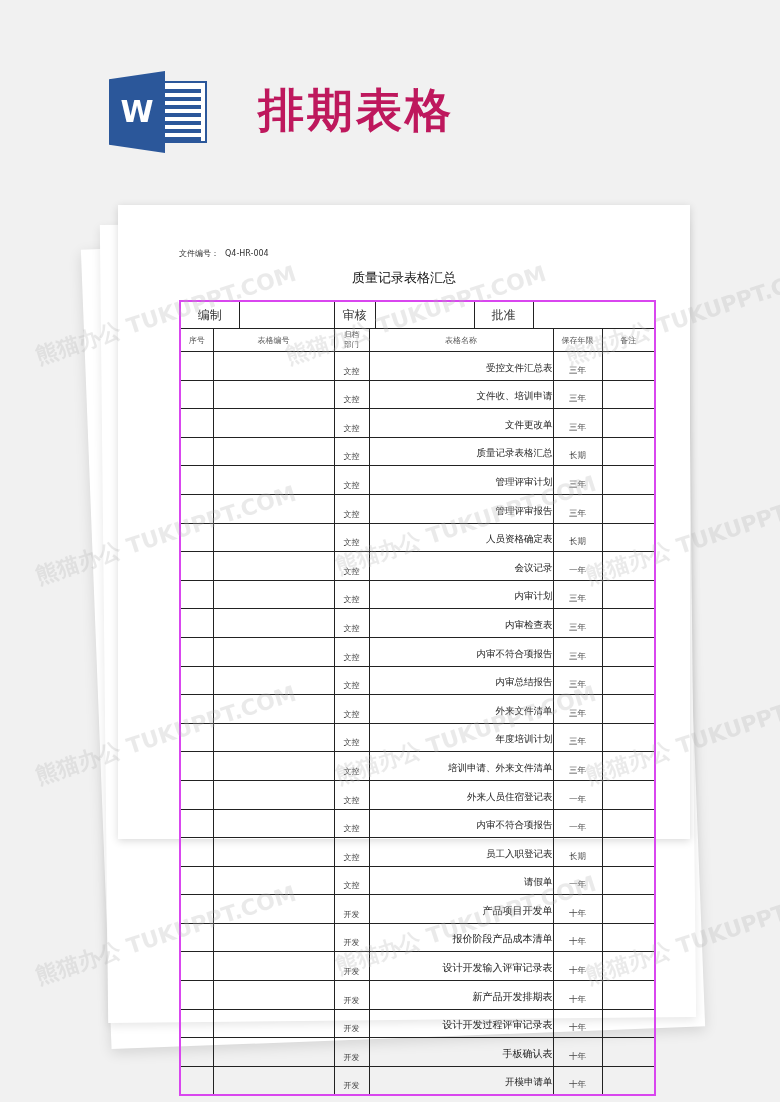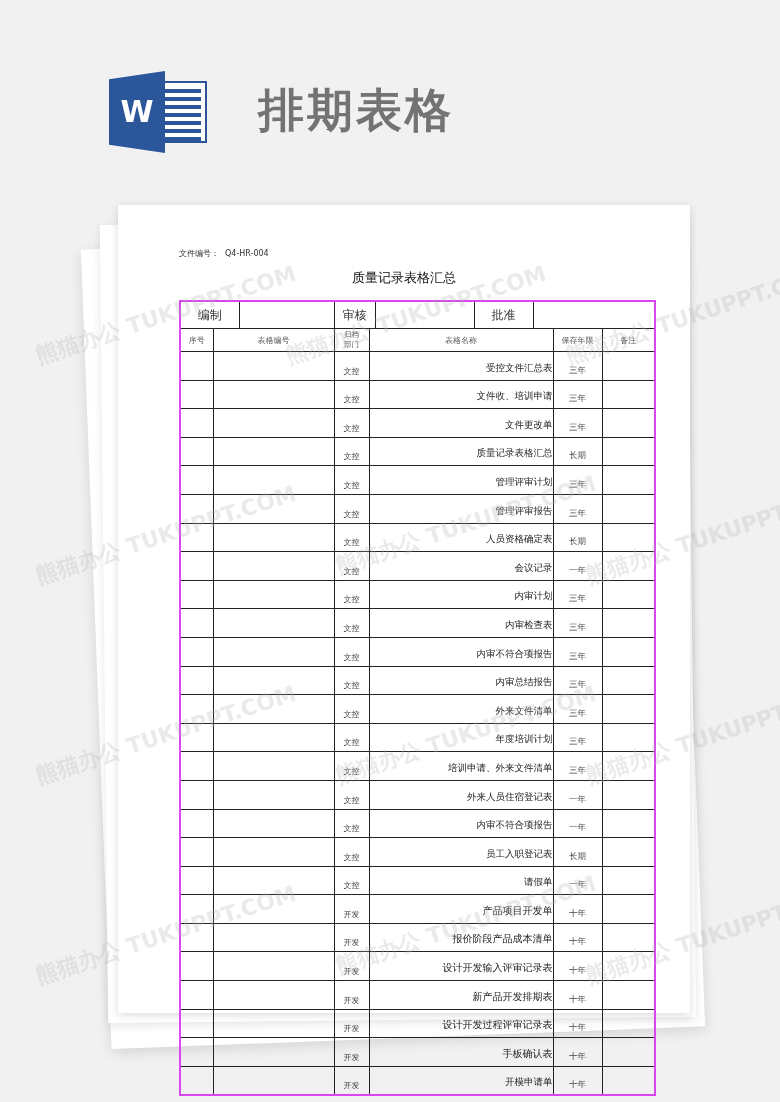--- a/index.html
+++ b/index.html
@@ -3,24 +3,24 @@
 <meta charset="utf-8">
 <style>
   html,body{margin:0;padding:0;}
   body{width:780px;height:1102px;background:#f1f1f1;position:relative;overflow:hidden;font-family:"DejaVu Serif","Liberation Serif",serif;}
   .word-logo{position:absolute;left:109px;top:71px;width:98px;height:82px;}
   .word-logo .doc{position:absolute;left:30px;top:10px;width:68px;height:62px;background:#fff;border:2px solid #2b579a;box-sizing:border-box;}
   .word-logo .lines{position:absolute;left:44px;top:18px;width:48px;}
   .word-logo .lines div{height:4px;background:#2b579a;margin-bottom:4px;}
   .word-logo .front{position:absolute;left:0;top:0;width:56px;height:82px;background:#2b579a;clip-path:polygon(0 10%,100% 0,100% 100%,0 90%);}
   .word-logo .w{position:absolute;left:6px;top:24px;width:44px;text-align:center;color:#fff;font-family:"DejaVu Sans","Liberation Sans",sans-serif;font-weight:bold;font-size:30px;line-height:34px;}
-  .banner-title{position:absolute;left:258px;top:80px;font-size:46px;font-weight:bold;color:#737373;letter-spacing:3px;line-height:60px;font-family:"DejaVu Serif","Liberation Serif",serif;}
+  .banner-title{position:absolute;left:258px;top:80px;font-size:46px;font-weight:bold;color:#be185d;letter-spacing:3px;line-height:60px;font-family:"DejaVu Serif","Liberation Serif",serif;}
   .sheet-back2{position:absolute;left:96px;top:238px;width:594px;height:800px;background:#fff;transform:rotate(-2.2deg);box-shadow:0 4px 14px rgba(0,0,0,.12);}
   .sheet-back1{position:absolute;left:104px;top:222px;width:588px;height:798px;background:#fff;transform:rotate(-0.6deg);box-shadow:0 3px 10px rgba(0,0,0,.10);}
-  .sheet{position:absolute;left:118px;top:205px;width:572px;height:808px;background:#fff;box-shadow:0 2px 8px rgba(0,0,0,.15);}
+  .sheet{position:absolute;left:118px;top:205px;width:572px;height:634px;background:#fff;box-shadow:0 2px 8px rgba(0,0,0,.15);}
   .file-no{position:absolute;left:61px;top:43px;font-size:8px;color:#333;font-family:"DejaVu Sans","Liberation Sans",sans-serif;}
   .file-no .lbl{margin-right:6px;}
   .doc-title{position:absolute;left:0;width:572px;top:64px;text-align:center;font-size:13px;color:#111;font-family:"DejaVu Sans","Liberation Sans",sans-serif;}
   table.tbl{position:absolute;left:61px;top:95px;width:475px;border-collapse:collapse;table-layout:fixed;}
   .tbl td{border:1px solid #222;padding:0;font-size:9px;color:#333;text-align:center;vertical-align:bottom;}
   .tbl{border:2px solid #d946ef;}
   .tbl tr.approval td{height:26px;font-size:12px;color:#333;vertical-align:middle;}
   .tbl tr.colhead td{height:22px;font-size:8px;color:#555;vertical-align:middle;}
   .tbl tr.colhead td.small{font-size:7.5px;line-height:10px;}
   .tbl tr.data td{height:22.6px;}

